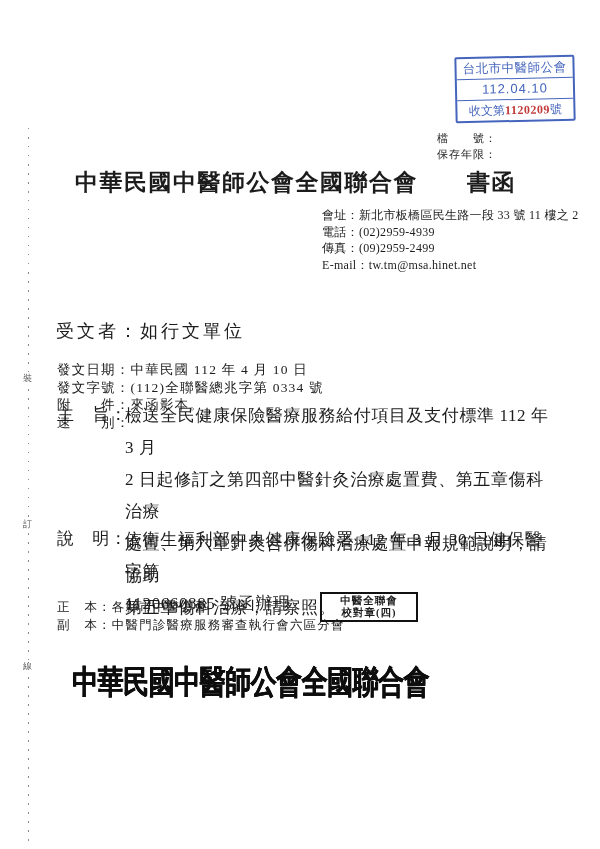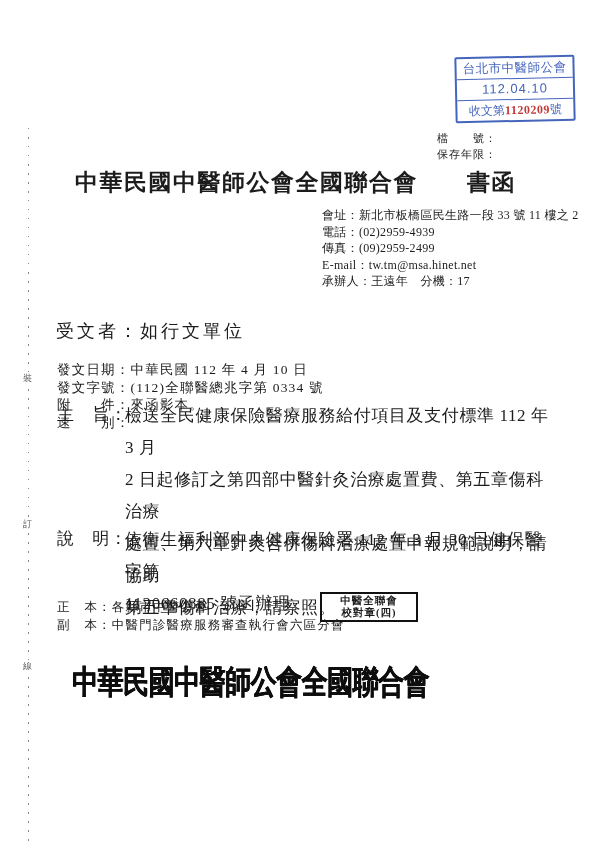--- a/index.html
+++ b/index.html
@@ -116,21 +116,20 @@
     <div>保存年限：</div>
   </div>
 
   <h1 class="doc-title">中華民國中醫師公會全國聯合會　　書函</h1>
 
   <div class="contact">
     <div>會址：新北市板橋區民生路一段 33 號 11 樓之 2</div>
     <div>電話：(02)2959-4939</div>
     <div>傳真：(09)2959-2499</div>
     <div>E-mail：tw.tm@msa.hinet.net</div>
-    <div>承辦人：王遠年　分機：17</div>
   </div>
 
   <div class="recipient">受文者：如行文單位</div>
 
   <div class="meta">
     <div>發文日期：中華民國 112 年 4 月 10 日</div>
     <div>發文字號：(112)全聯醫總兆字第 0334 號</div>
     <div>附　　件：來函影本。</div>
     <div>速　　別：</div>
   </div>

